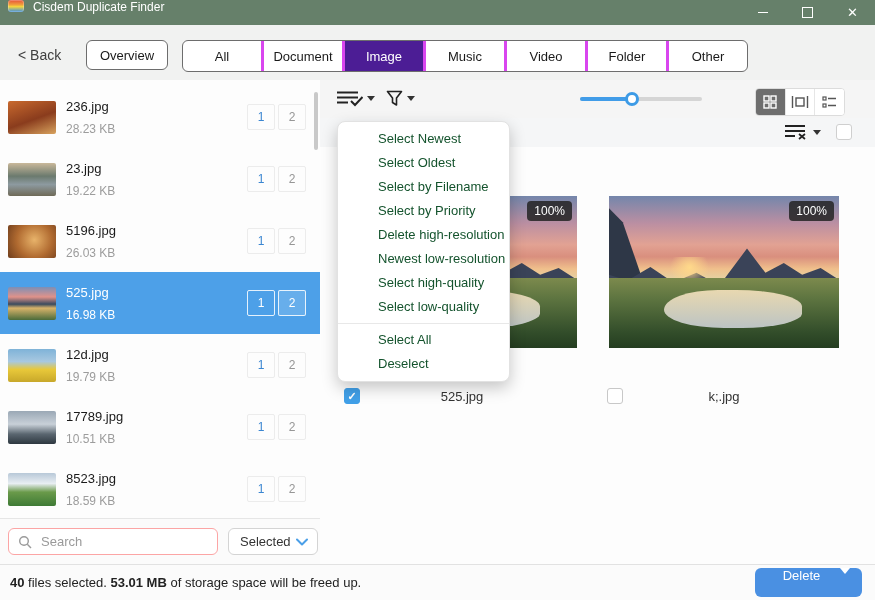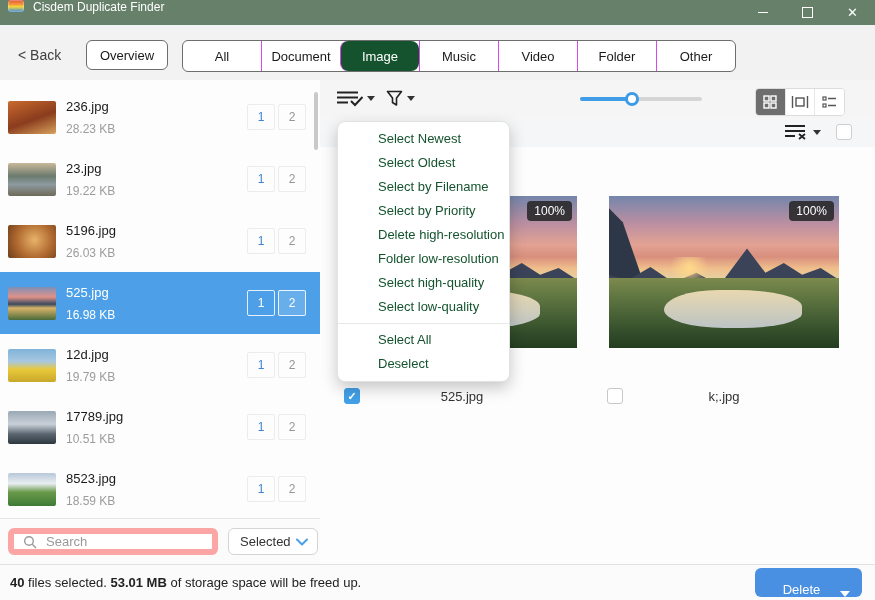--- a/index.html
+++ b/index.html
@@ -13,23 +13,23 @@
   .wc{width:45px;height:25px;display:flex;align-items:center;justify-content:center;}
   .min-glyph{width:10px;height:1px;background:#fff;}
   .max-glyph{width:9px;height:9px;border:1px solid #fff;}
   .close-glyph{color:#fff;font-size:13px;line-height:1;}
 
   
   .tabbar{position:absolute;left:0;top:25px;right:0;height:55px;background:#f1f2f1;border-bottom:1px solid #e2e3e2;}
   .back{position:absolute;left:18px;top:22px;font-size:14px;color:#404040;cursor:default;}
   .overview-btn{position:absolute;left:86px;top:15px;width:80px;height:28px;border:1px solid #6d6d6d;border-radius:6px;background:#fff;display:flex;align-items:center;justify-content:center;font-size:13px;}
   .segtabs{position:absolute;left:182px;top:15px;height:30px;display:flex;border:1px solid #6d6d6d;border-radius:6px;background:#fff;overflow:hidden;}
-  .segtab{width:78px;display:flex;align-items:center;justify-content:center;font-size:13px;color:#1a1a1a;border-left:1px solid #d946ef;}
+  .segtab{width:78px;display:flex;align-items:center;justify-content:center;font-size:13px;color:#1a1a1a;border-left:3px solid #d946ef;}
   .segtab:first-child{border-left:none;}
-  .segtab.active{background:#14532d;color:#fff;border-radius:8px;}
+  .segtab.active{background:#4c1d95;color:#fff;}
 
   
   .sidebar{position:absolute;left:0;top:80px;width:320px;height:438px;background:#fdfdfd;overflow:hidden;}
   .filelist{position:absolute;left:0;top:6px;right:0;}
   .frow{position:relative;height:62px;display:flex;align-items:center;padding:0 14px 0 8px;box-sizing:border-box;}
   .frow.selected{background:#4da0e8;}
   .thumb{width:48px;height:33px;border-radius:2px;margin-right:10px;flex:none;}
   .t0{background:linear-gradient(160deg,#c96a2e 0%,#8a3c1d 55%,#d8a35e 100%);}
   .t1{background:linear-gradient(180deg,#c9b89a 0%,#6b7a6e 40%,#8d9aa0 65%,#6f6a58 100%);}
   .t2{background:radial-gradient(circle at 55% 45%,#e8b36a 0%,#b06a30 55%,#6f3d1c 100%);}
@@ -44,21 +44,21 @@
   .fbadges{display:flex;gap:3px;}
   .fbadge{width:26px;height:24px;display:flex;align-items:center;justify-content:center;font-size:12px;border:1px solid #ececec;border-radius:2px;}
   .fbadge.b1{color:#3b86d1;}
   .fbadge.b2{color:#969696;}
   .frow.selected .fbadge{border-color:rgba(255,255,255,.85);color:#fff;}
   .frow.selected .fbadge.b2{background:rgba(255,255,255,.15);}
   .scrollthumb{position:absolute;right:2px;top:12px;width:4px;height:58px;background:#c9c9c9;border-radius:2px;}
 
   
   .sidefooter{position:absolute;left:0;top:518px;width:320px;height:47px;background:#fbfbfb;border-top:1px solid #e6e6e6;}
-  .searchbox{position:absolute;left:8px;top:9px;width:210px;height:27px;border:6px solid #fca5a5;border-radius:6px;background:#fff;display:flex;align-items:center;box-sizing:border-box;}
+  .searchbox{position:absolute;left:8px;top:9px;width:210px;height:27px;border:1px solid #fca5a5;border-radius:6px;background:#fff;display:flex;align-items:center;box-sizing:border-box;}
   .searchbox input{border:none;outline:none;background:transparent;font-family:"Liberation Sans",sans-serif;font-size:13px;color:#444;width:150px;}
   .searchbox input::placeholder{color:#9a9a9a;}
   .search-glyph{margin:0 7px 0 9px;flex:none;display:flex;}
   .selectedbox{position:absolute;left:228px;top:9px;width:90px;height:27px;border:1px solid #d4d4d4;border-radius:6px;background:#fff;display:flex;align-items:center;justify-content:space-between;padding:0 9px 0 11px;box-sizing:border-box;font-size:13px;color:#333;}
 
   
   .toolbar{position:absolute;left:320px;top:80px;right:0;height:38px;background:#f5f5f5;}
   .grouphdr{position:absolute;left:320px;top:118px;right:0;height:29px;background:#f5f6f7;border-bottom:1px solid #efefef;}
   .main{position:absolute;left:320px;top:147px;right:0;height:418px;background:#fdfdfd;}
 
@@ -94,21 +94,21 @@
 
   
   .menu{position:absolute;left:337px;top:121px;width:173px;background:#fff;border:1px solid #e2e2e2;border-radius:8px;box-shadow:0 6px 16px rgba(0,0,0,.22);padding:5px 0;z-index:20;box-sizing:border-box;}
   .mi{height:24px;line-height:24px;padding-left:40px;font-size:13px;color:#14532d;white-space:nowrap;}
   .msep{height:1px;background:#e8e8e8;margin:4px 0;}
 
   
   .statusbar{position:absolute;left:0;bottom:0;right:0;height:35px;background:#fbfbfb;border-top:1px solid #e2e2e2;}
   .status-text{position:absolute;left:10px;top:0;height:35px;display:flex;align-items:center;font-size:13px;color:#222;}
   .status-text b{font-weight:bold;}
-  .delete-btn{position:absolute;right:13px;top:3px;width:107px;height:29px;background:#4a90e2;border-radius:6px;color:#fff;display:flex;align-items:flex-end;font-size:13px;}
+  .delete-btn{position:absolute;right:13px;top:3px;width:107px;height:29px;background:#4a90e2;border-radius:6px;color:#fff;display:flex;align-items:flex-start;font-size:13px;}
   .delete-label{flex:1;text-align:center;padding-left:8px;}
   .delete-caret{width:0;height:0;border-left:5px solid transparent;border-right:5px solid transparent;border-top:6px solid #fff;margin-right:12px;}
 </style>
 </head>
 <body>
 
 <div class="win">
 
   <div class="titlebar">
     <div class="app-icon"></div>
@@ -336,21 +336,21 @@
     <div class="card-label" style="left:289px;top:242px;">k;.jpg</div>
 
   </div>
 
   <div class="menu">
     <div class="mi">Select Newest</div>
     <div class="mi">Select Oldest</div>
     <div class="mi">Select by Filename</div>
     <div class="mi">Select by Priority</div>
     <div class="mi">Delete high-resolution</div>
-    <div class="mi">Folder low-resolution</div>
+    <div class="mi">Newest low-resolution</div>
     <div class="mi">Select high-quality</div>
     <div class="mi">Select low-quality</div>
     <div class="msep"></div>
     <div class="mi">Select All</div>
     <div class="mi">Deselect</div>
   </div>
 
   <div class="statusbar">
     <div class="status-text">
       <b>40</b>

